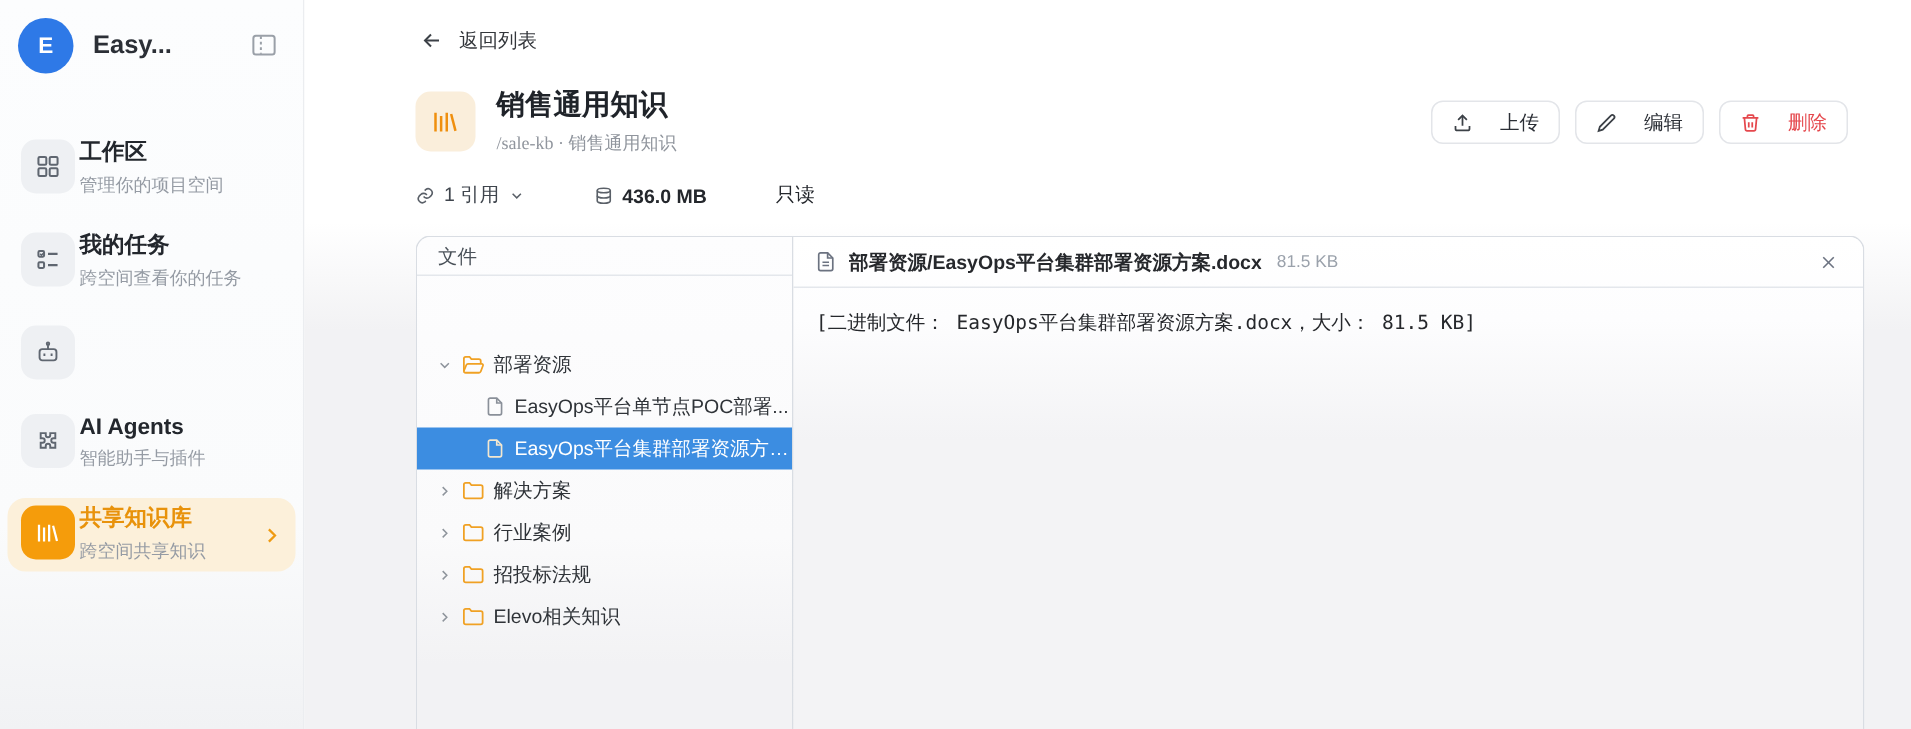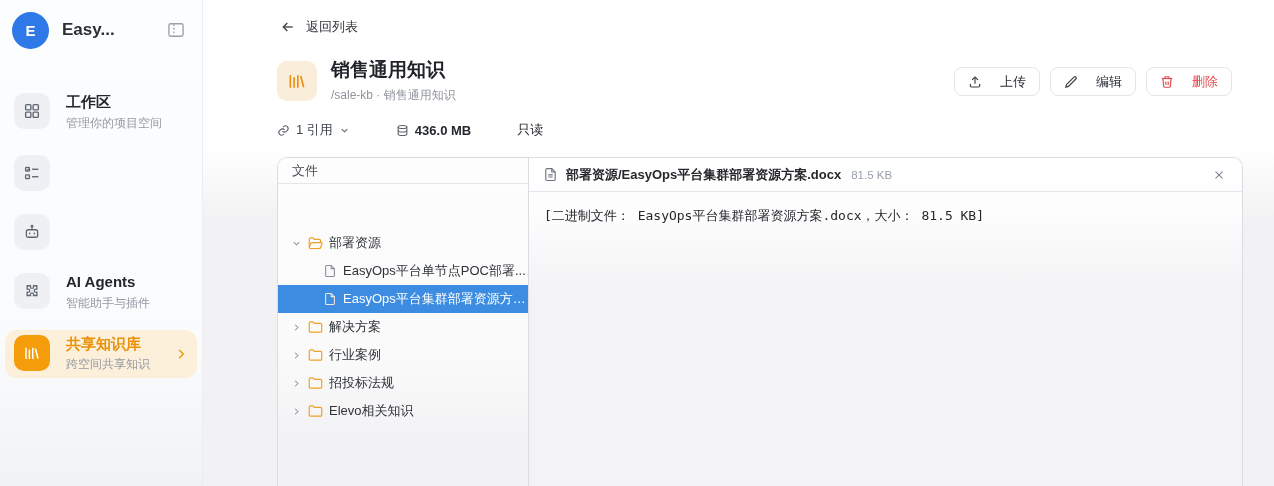--- a/index.html
+++ b/index.html
@@ -11,40 +11,40 @@
   .sidebar { width:203px; flex:none; height:100%; border-right:1px solid #ebedf0;
              background:linear-gradient(180deg,#fcfdfe 0%,#fafbfc 72%,#f1f2f4 100%);
              display:flex; flex-direction:column; }
   .logo-row { display:flex; align-items:center; gap:13px; padding:8px 14px 8px 12px; height:60px; }
   .logo-circle { width:37px; height:37px; border-radius:50%; background:#2e79e7; color:#fff;
                  font-weight:700; font-size:15px; display:flex; align-items:center; justify-content:center; flex:none; }
   .app-name { font-size:17px; font-weight:700; color:#2b2f36; flex:1; white-space:nowrap; overflow:hidden; }
   .collapse-btn { background:none; border:none; color:#9aa0a8; cursor:pointer; display:flex; padding:2px; }
 
   .nav { margin-top:28px; padding:0 5px; display:flex; flex-direction:column; }
-  .nav-item { display:flex; gap:16px; align-items:flex-start; padding:5px 9px; margin-bottom:13px;
+  .nav-item { display:flex; gap:3px; align-items:flex-start; padding:5px 9px; margin-bottom:13px;
               border-radius:12px; cursor:pointer; }
   .nav-icon-box { width:36px; height:36px; border-radius:10px; background:#eef0f3; flex:none;
                   display:flex; align-items:center; justify-content:center; color:#5f6670; }
   .nav-texts { min-width:0; }
   .nav-title { font-size:15px; font-weight:600; color:#23272d; line-height:1.25; white-space:nowrap; }
   .nav-sub { font-size:12px; color:#959ba4; margin-top:3px; white-space:nowrap; }
   .nav-item.active { background:#fcf0da; }
   .nav-item.active .nav-icon-box { background:#f59c0b; color:#fff; }
   .nav-item.active .nav-title { color:#e8920b; }
   .nav-chevron { margin-left:auto; align-self:center; color:#ef9a10; display:flex; }
 
   
   .main { flex:1; height:100%; display:flex; flex-direction:column; min-width:0;
           background:linear-gradient(180deg,#ffffff 0px,#ffffff 148px,#f2f2f4 220px); }
   .back-row { display:flex; align-items:center; gap:10px; padding:18px 42px 0 77px;
               font-size:13px; color:#33363b; cursor:pointer; width:max-content; }
   .back-row svg { color:#3c4147; }
 
-  .header-row { display:flex; justify-content:space-between; align-items:flex-start; padding:21px 42px 0 74px; }
+  .header-row { display:flex; justify-content:space-between; align-items:flex-start; padding:21px 42px 0 74px;font-family:Liberation Serif, serif; }
   .title-block { display:flex; gap:14px; align-items:center; }
   .kb-icon-box { width:40px; height:40px; border-radius:10px; background:#faeedb; flex:none;
                  display:flex; align-items:center; justify-content:center; color:#ef8f0e; }
   .kb-title { font-size:19px; font-weight:700; color:#1f2329; }
   .kb-sub { font-size:12px; color:#90959d; margin-top:4px; }
   .btn-row { display:flex; gap:10px; margin-top:10px; }
   .btn { display:inline-flex; align-items:center; gap:18px; height:29px; padding:0 13px;
          border:1px solid #e3e5e9; border-radius:8px; background:#fff; font-size:13px;
          color:#2b2f36; cursor:pointer; font-family:inherit; }
   .btn svg { color:#3c4147; }
@@ -125,20 +125,24 @@
 
       <div class="nav-item">
         <span class="nav-icon-box">
           <svg width="18" height="18" viewBox="0 0 24 24" fill="none" stroke="currentColor" stroke-width="1.8">
             <rect x="3.5" y="4.5" width="5" height="5" rx="1"></rect>
             <path d="M5 7l1.2 1.2L8.3 6" stroke-width="1.4"></path>
             <line x1="12" y1="7" x2="20.5" y2="7"></line>
             <rect x="3.5" y="14.5" width="5" height="5" rx="1"></rect>
             <line x1="12" y1="17" x2="20.5" y2="17"></line>
           </svg>
+        </span>
+        <span class="nav-texts">
+          <span class="nav-title" style="display:block">我的任务</span>
+          <span class="nav-sub" style="display:block">跨空间查看你的任务</span>
         </span>
       </div>
 
       <div class="nav-item">
         <span class="nav-icon-box">
           <svg width="18" height="18" viewBox="0 0 24 24" fill="none" stroke="currentColor" stroke-width="1.7">
             <rect x="4.5" y="9" width="15" height="10" rx="2.5"></rect>
             <line x1="12" y1="9" x2="12" y2="5.5"></line>
               <circle cx="12" cy="4.2" r="1.1"></circle>
             <line x1="8.8" y1="12.8" x2="8.8" y2="15.2"></line>

